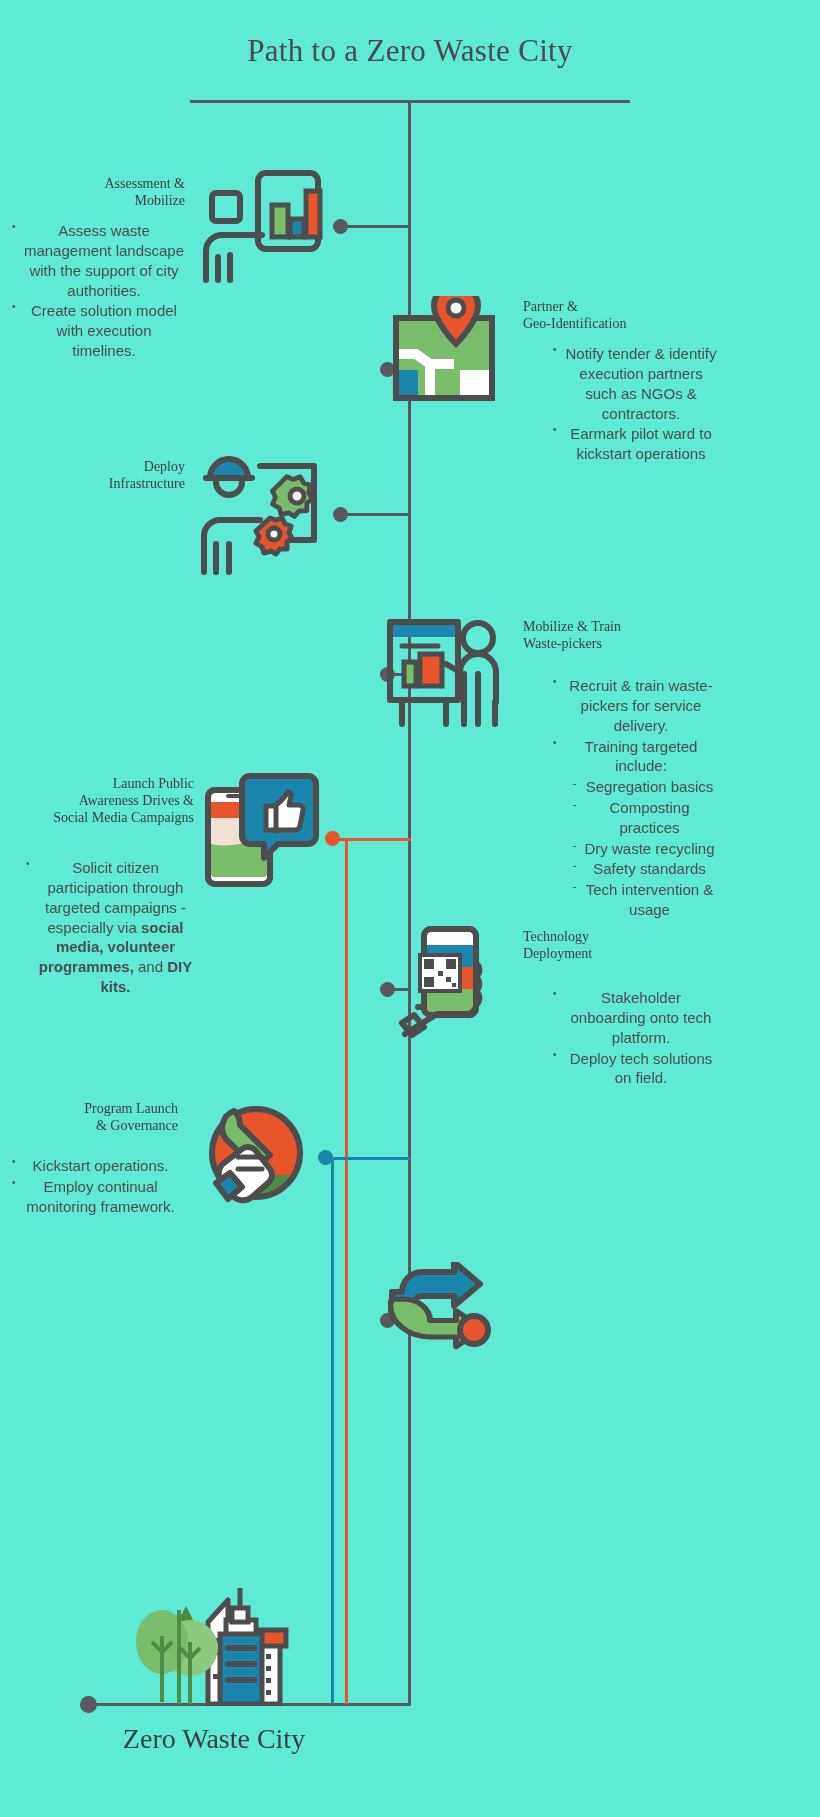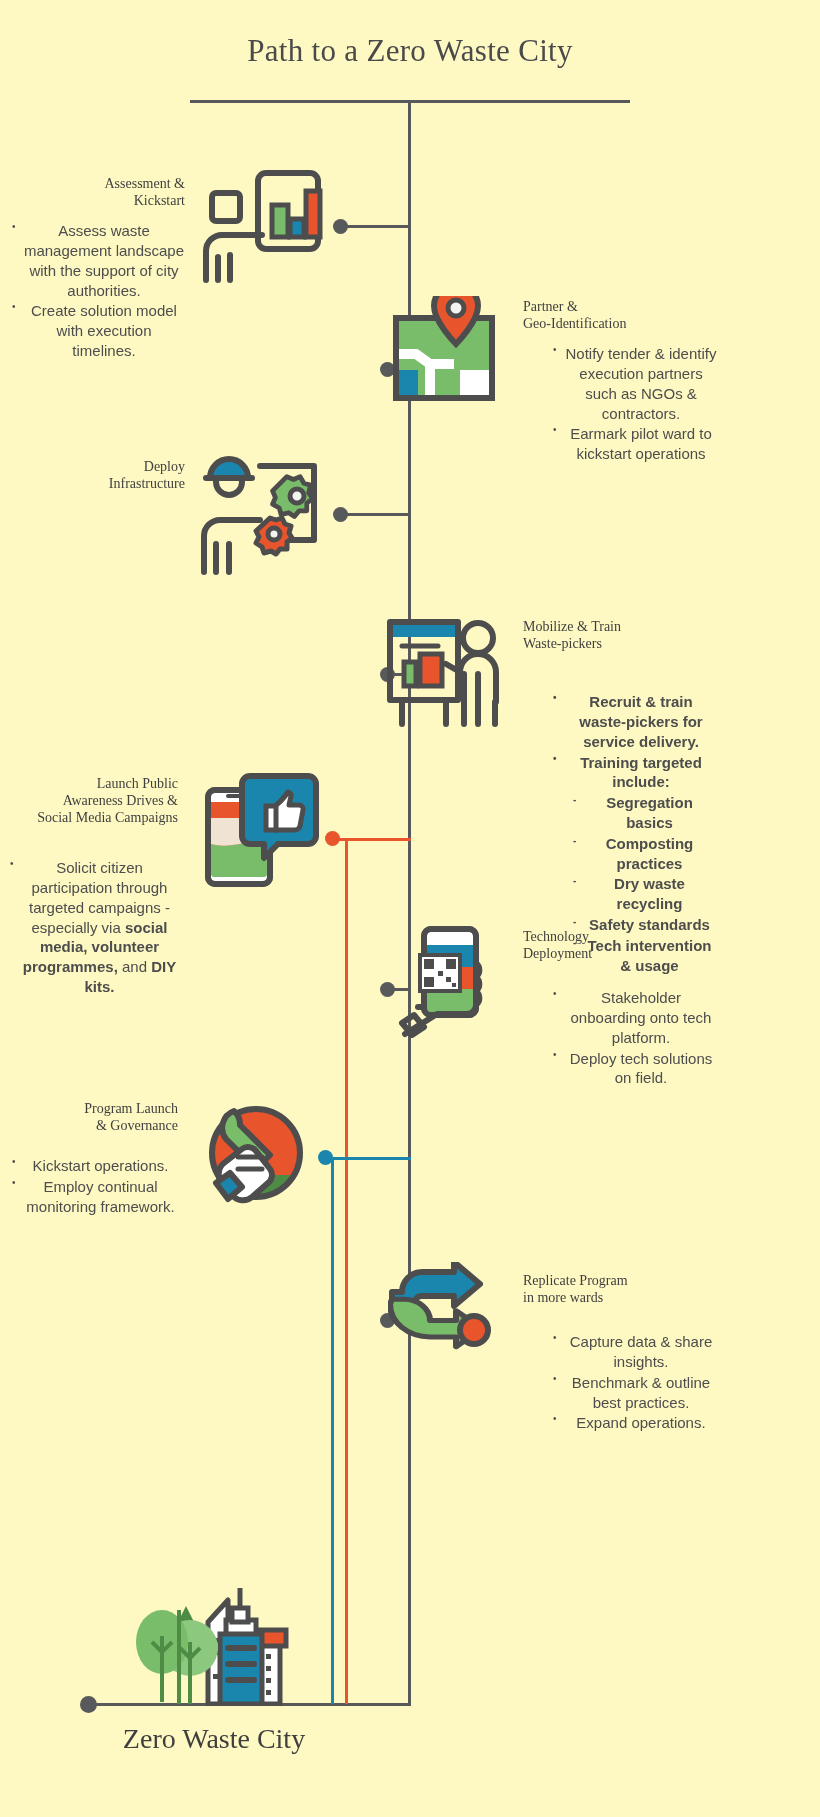--- a/index.html
+++ b/index.html
@@ -2,21 +2,21 @@
 <html><head>
 <meta charset="utf-8">
 <style>
   * { box-sizing: border-box; margin: 0; padding: 0; }
   html, body {
     width: 820px; height: 1817px;
     background: #f4f4f3;
     font-family: "Liberation Sans", sans-serif;
     overflow: hidden;
   }
-  .page { position: relative; width: 820px; height: 1817px; background: #fef9c3; }
+  .page { position: relative; width: 820px; height: 1817px; background: #5eead4; }
 
   
   .title {
     position: absolute; top: 33px; left: 0; width: 820px;
     text-align: center;
     font-family: "Liberation Serif", serif;
     font-size: 31px; color: #4a4a4a; letter-spacing: 0.3px;
   }
   .title-rule {
     position: absolute; top: 100px; left: 190px; width: 440px; height: 3px;
@@ -117,21 +117,21 @@
   <div class="branch-v" style="left:345px;top:838px;height:866px;background:#e8552d;"></div>
   <div class="branch-dot" style="left:325px;top:831px;background:#e8552d;"></div>
 
   <div class="branch-h" style="left:325px;top:1157px;width:86px;background:#1b86ad;"></div>
   <div class="branch-v" style="left:331px;top:1157px;height:547px;background:#1b86ad;"></div>
   <div class="branch-dot" style="left:318px;top:1150px;background:#1b86ad;"></div>
 
   <div class="blk left" style="left:10px;top:175px;width:175px;">
     <div class="hdr">
       <span>Assessment &amp;</span><br>
-      <span>Kickstart</span>
+      <span>Mobilize</span>
     </div>
     <ul class="bul">
       <li>Assess waste management landscape with the support of city authorities.</li>
       <li>Create solution model with execution timelines.</li>
     </ul>
   </div>
 
   <div class="icon" style="left:196px;top:165px;">
     <svg width="130" height="120" viewBox="0 0 130 120">
       <g fill="none" stroke="#4d4d4d" stroke-width="6" stroke-linecap="round" stroke-linejoin="round">
@@ -225,32 +225,32 @@
         <path d="M113 90 v22"></path>
       </g>
     </svg>
   </div>
 
   <div class="blk right" style="left:523px;top:618px;width:195px;">
     <div class="hdr">
       <span>Mobilize &amp; Train</span><br>
       <span>Waste-pickers</span>
     </div>
-    <ul class="bul" style="margin-top:40px;margin-left:28px;font-weight:bold;">
+    <ul class="bul" style="margin-top:24px;margin-left:28px;">
       <li>Recruit &amp; train waste-pickers for service delivery.</li>
       <li>Training targeted include:</li>
       <li class="sub">Segregation basics</li>
       <li class="sub">Composting practices</li>
       <li class="sub">Dry waste recycling</li>
       <li class="sub">Safety standards</li>
       <li class="sub">Tech intervention &amp; usage</li>
     </ul>
   </div>
 
-  <div class="blk left" style="left:0px;top:775px;width:178px;padding-left:8px;">
+  <div class="blk left" style="left:16px;top:775px;width:178px;padding-left:8px;">
     <div class="hdr">
       <span>Launch Public</span><br>
       <span>Awareness Drives &amp;</span><br>
       <span>Social Media Campaigns</span>
     </div>
     <ul class="bul" style="margin-top:32px;">
       <li><span>Solicit citizen participation through targeted campaigns - especially via </span><b>social media, volunteer programmes,</b><span> and </span><b>DIY kits.</b></li>
     </ul>
   </div>
 
@@ -337,31 +337,20 @@
   </div>
 
   <div class="icon" style="left:388px;top:1262px;">
     <svg width="125" height="100" viewBox="0 0 125 100">
       <path d="M4 30 h10 a20 20 0 0 1 20 -20 h32 v-10 l26 22 l-26 22 v-10 h-32 a8 8 0 0 0 -8 8 h-22 z" fill="#1b86ad" stroke="#4d4d4d" stroke-width="6" stroke-linejoin="round"></path>
       <path d="M4 48 h12 a26 26 0 0 1 26 26 h26 v-12 l26 22 l-26 22 v-12 h-26 a40 40 0 0 1 -40 -40 z" transform="translate(0,-12) scale(1,0.82) translate(0,12)" fill="#79bd6a" stroke="#4d4d4d" stroke-width="6" stroke-linejoin="round"></path>
       <circle cx="86" cy="68" r="14" fill="#e8552d" stroke="#4d4d4d" stroke-width="6"></circle>
     </svg>
   </div>
 
-  <div class="blk right" style="left:523px;top:1272px;width:195px;">
-    <div class="hdr">
-      <span>Replicate Program</span><br>
-      <span>in more wards</span>
-    </div>
-    <ul class="bul" style="margin-top:26px;margin-left:28px;">
-      <li>Capture data &amp; share insights.</li>
-      <li>Benchmark &amp; outline best practices.</li>
-      <li>Expand operations.</li>
-    </ul>
-  </div>
 
   <div class="icon" style="left:130px;top:1586px;">
     <svg width="165" height="120" viewBox="0 0 165 120">
 
       <path d="M78 118 V36 l20 -22 v104 z" fill="#ffffff" stroke="#4d4d4d" stroke-width="5" stroke-linejoin="round"></path>
       <rect x="110" y="58" width="40" height="60" fill="#ffffff" stroke="#4d4d4d" stroke-width="5"></rect>
       <rect x="128" y="44" width="28" height="16" fill="#e8552d" stroke="#4d4d4d" stroke-width="5"></rect>
       <rect x="96" y="34" width="30" height="84" fill="#ffffff" stroke="#4d4d4d" stroke-width="5"></rect>
       <rect x="102" y="22" width="16" height="14" fill="#ffffff" stroke="#4d4d4d" stroke-width="5"></rect>
       <path d="M110 22 V2" stroke="#4d4d4d" stroke-width="5"></path>

